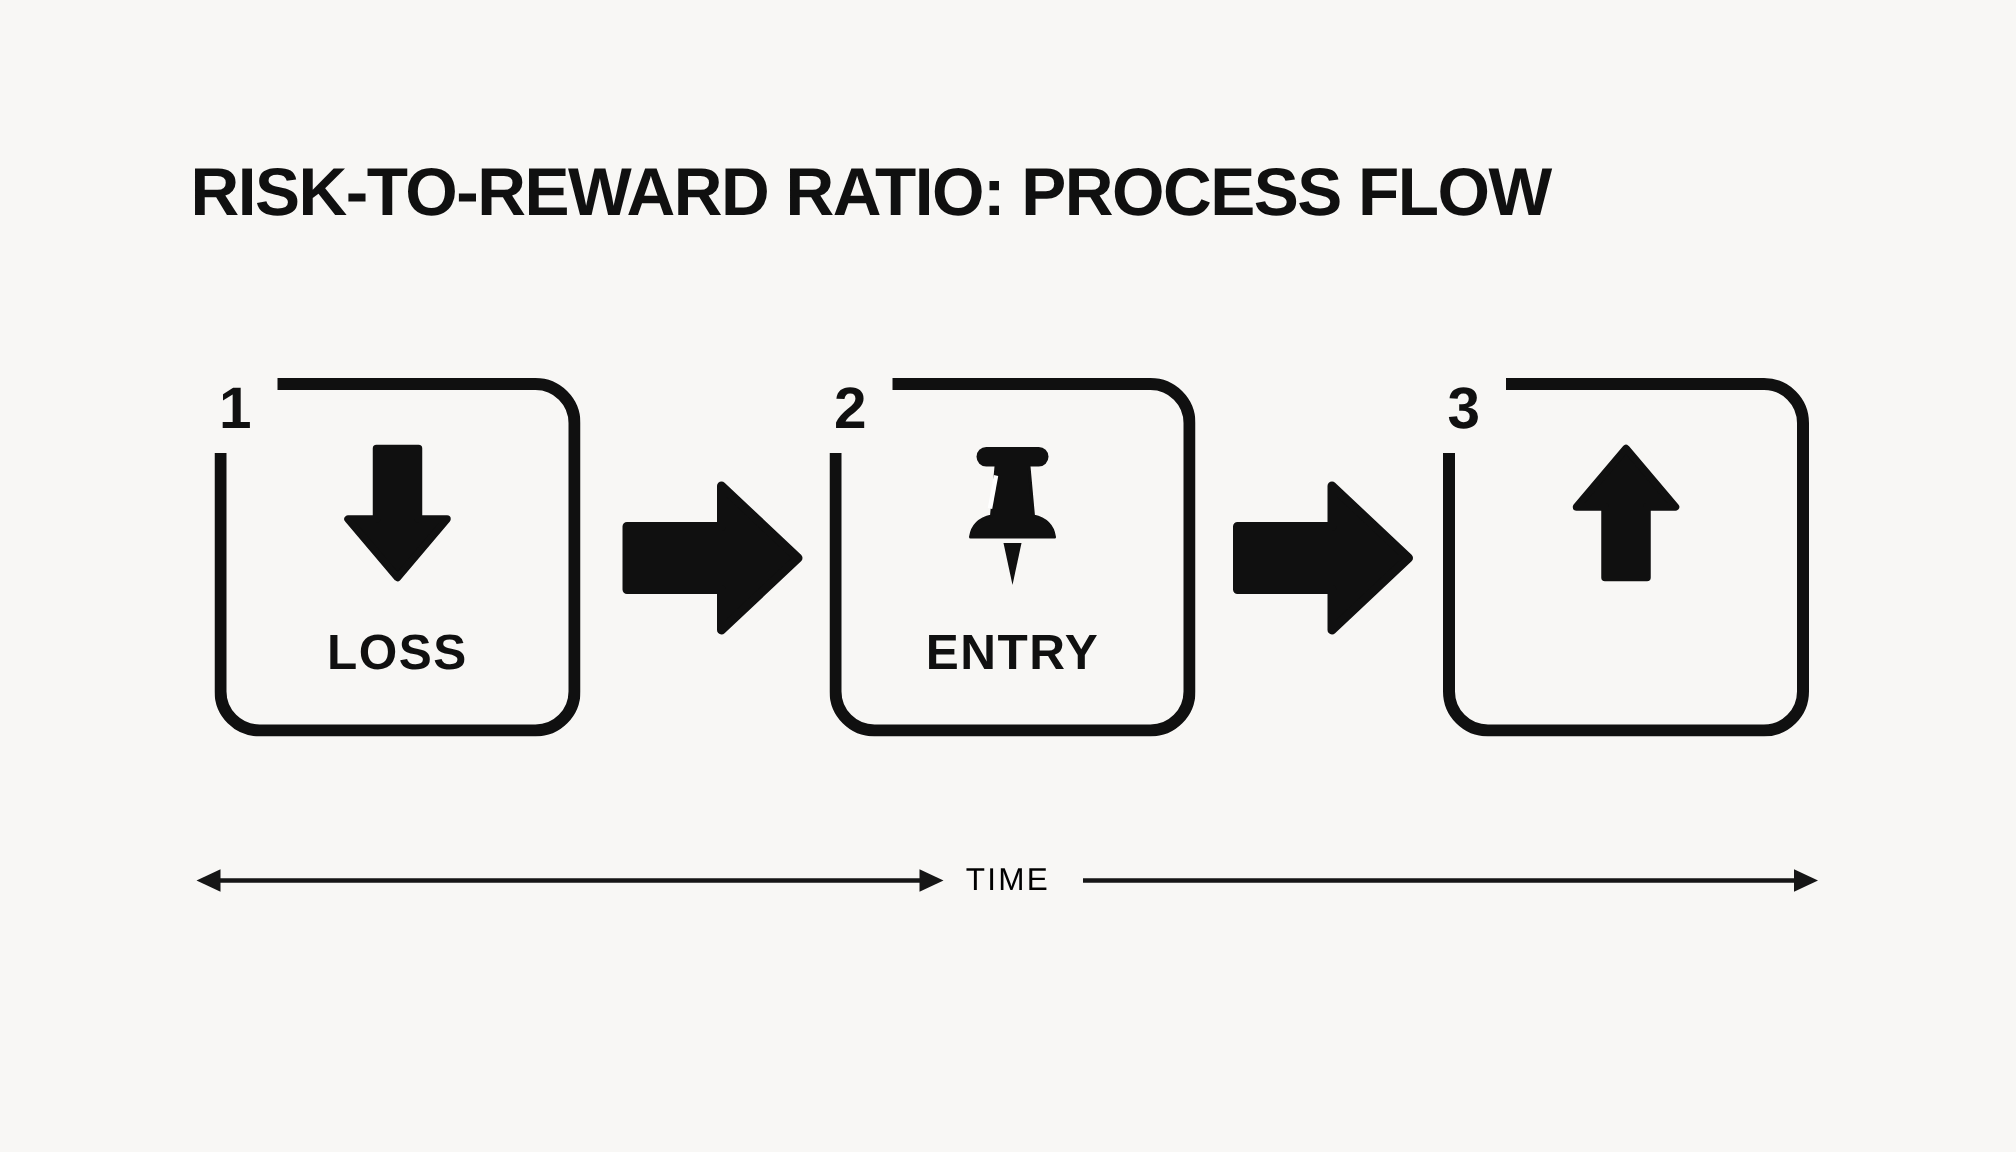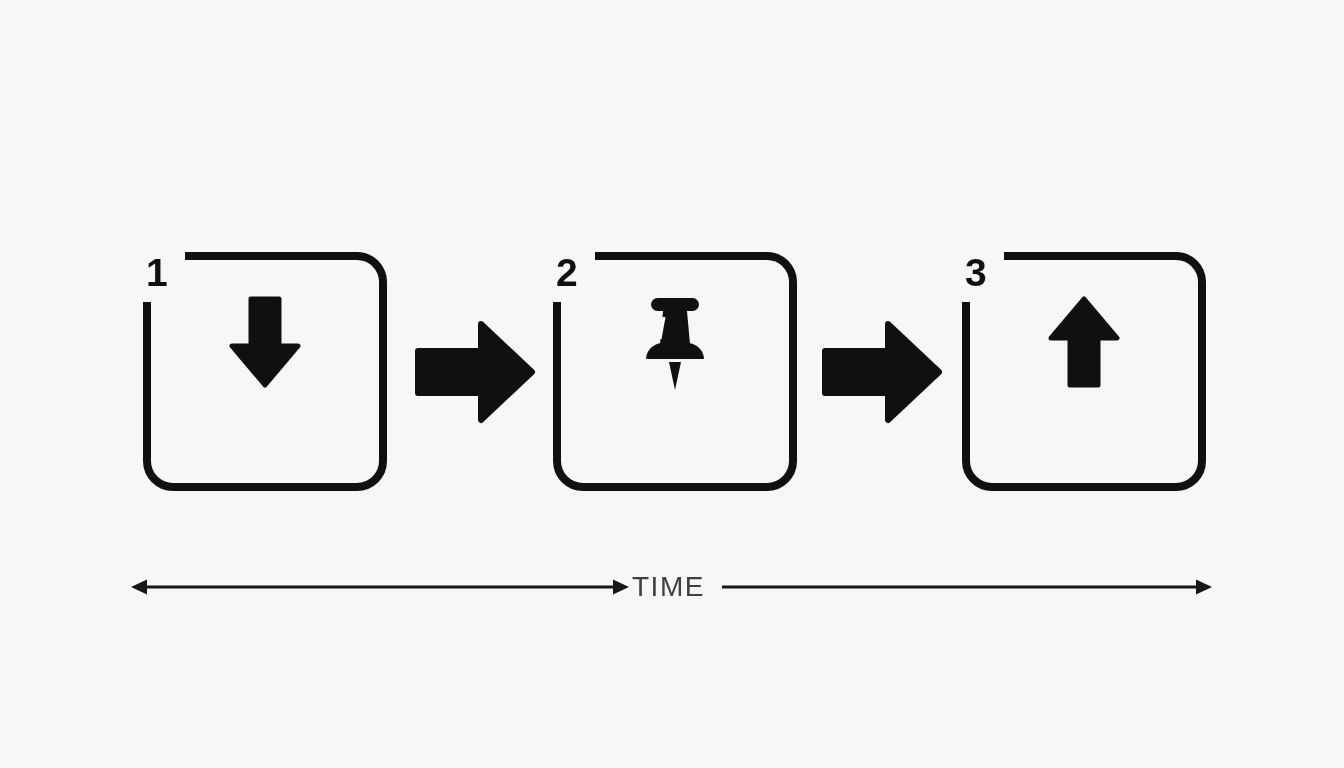--- a/index.html
+++ b/index.html
@@ -44,42 +44,44 @@
   }
 
   .connector{position:absolute;top:317px;width:124px;height:110px;}
   .connector-1{left:413px;}
   .connector-2{left:820px;}
 
   .timeline-left{position:absolute;left:128px;top:572px;width:504px;height:30px;}
   .timeline-right{position:absolute;left:720px;top:572px;width:496px;height:30px;}
   .timeline-label{
     position:absolute;left:632px;top:574px;width:80px;
-    font-size:28px;font-weight:500;letter-spacing:1.5px;
-    color:#404040;line-height:26px;
+    text-align:center;font-size:21px;font-weight:500;letter-spacing:1.5px;
+    color:#000000;line-height:26px;
   }
 
   svg{display:block;}
 </style>
 </head>
 <body>
 
 <div class="canvas">
 
+  <h1 class="title">RISK-TO-REWARD RATIO: PROCESS FLOW</h1>
 
   <div class="step step-1">
     <svg class="outline" viewBox="0 0 244 239">
       <path d="M 42 4 H 214 A 26 26 0 0 1 240 30 V 209 A 26 26 0 0 1 214 235 H 30 A 26 26 0 0 1 4 209 V 50" fill="none" stroke="var(--ink)" stroke-width="8"></path>
     </svg>
     <span class="num">1</span>
     <div class="icon">
       <svg width="72" height="92" viewBox="0 0 72 92">
         <path d="M 36 3 L 69 42 L 50 42 L 50 89 L 22 89 L 22 42 L 3 42 Z" fill="var(--ink)" stroke="var(--ink)" stroke-width="5" stroke-linejoin="round" transform="rotate(180 36 46)"></path>
       </svg>
     </div>
+    <span class="label">LOSS</span>
   </div>
 
   <div class="connector connector-1">
     <svg width="124" height="110" viewBox="0 0 124 110">
       <path d="M 5 34 H 68 V 7 L 119 55 L 68 103 V 76 H 5 Z" fill="var(--ink)" stroke="var(--ink)" stroke-width="6" stroke-linejoin="round"></path>
     </svg>
   </div>
 
   <div class="step step-2">
     <svg class="outline" viewBox="0 0 244 239">
@@ -87,20 +89,21 @@
     </svg>
     <span class="num">2</span>
     <div class="icon">
       <svg width="60" height="96" viewBox="0 0 60 96">
         <rect x="6" y="2" width="48" height="13" rx="6.5" fill="var(--ink)"></rect>
         <path d="M 19 15 L 41 15 L 44 48 C 53 50 57 55 58 62 L 2 62 C 3 55 7 50 16 48 Z" fill="var(--ink)" stroke="var(--ink)" stroke-width="2" stroke-linejoin="round"></path>
         <path d="M 24 66 L 36 66 L 30 94 Z" fill="var(--ink)"></path>
         <line x1="19" y1="21" x2="15" y2="43" stroke="#ffffff" stroke-width="3"></line>
       </svg>
     </div>
+    <span class="label">ENTRY</span>
   </div>
 
   <div class="connector connector-2">
     <svg width="124" height="110" viewBox="0 0 124 110">
       <path d="M 5 34 H 68 V 7 L 119 55 L 68 103 V 76 H 5 Z" fill="var(--ink)" stroke="var(--ink)" stroke-width="6" stroke-linejoin="round"></path>
     </svg>
   </div>
 
   <div class="step step-3">
     <svg class="outline" viewBox="0 0 244 239">

